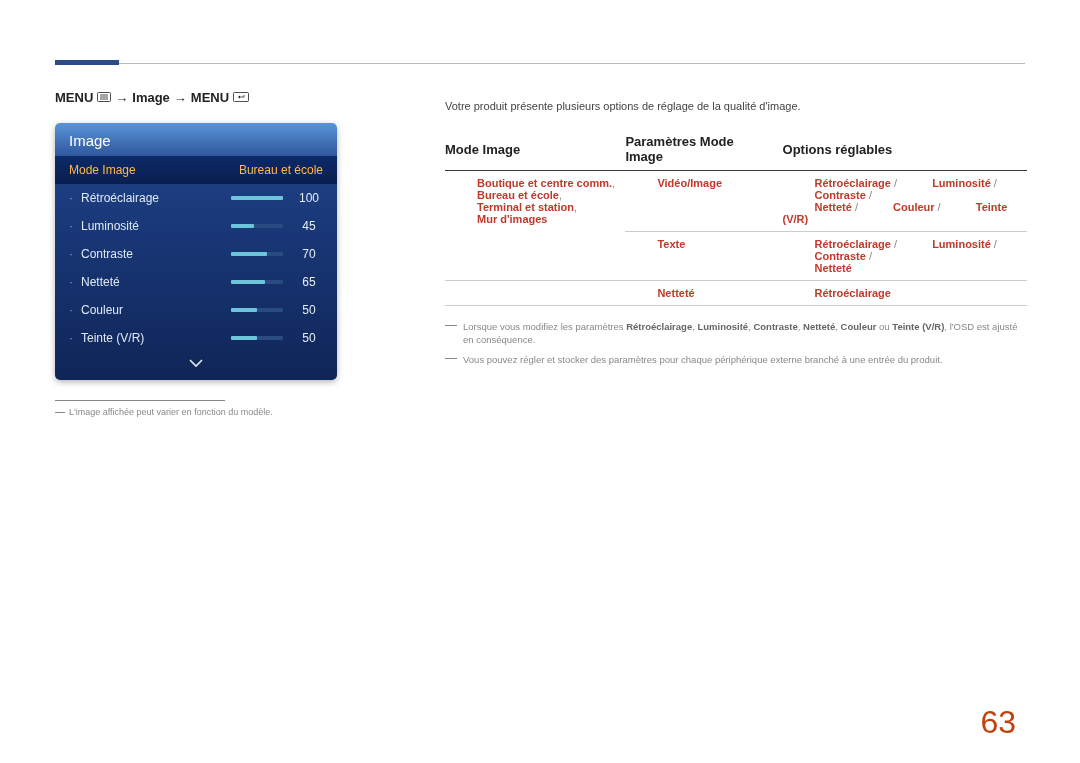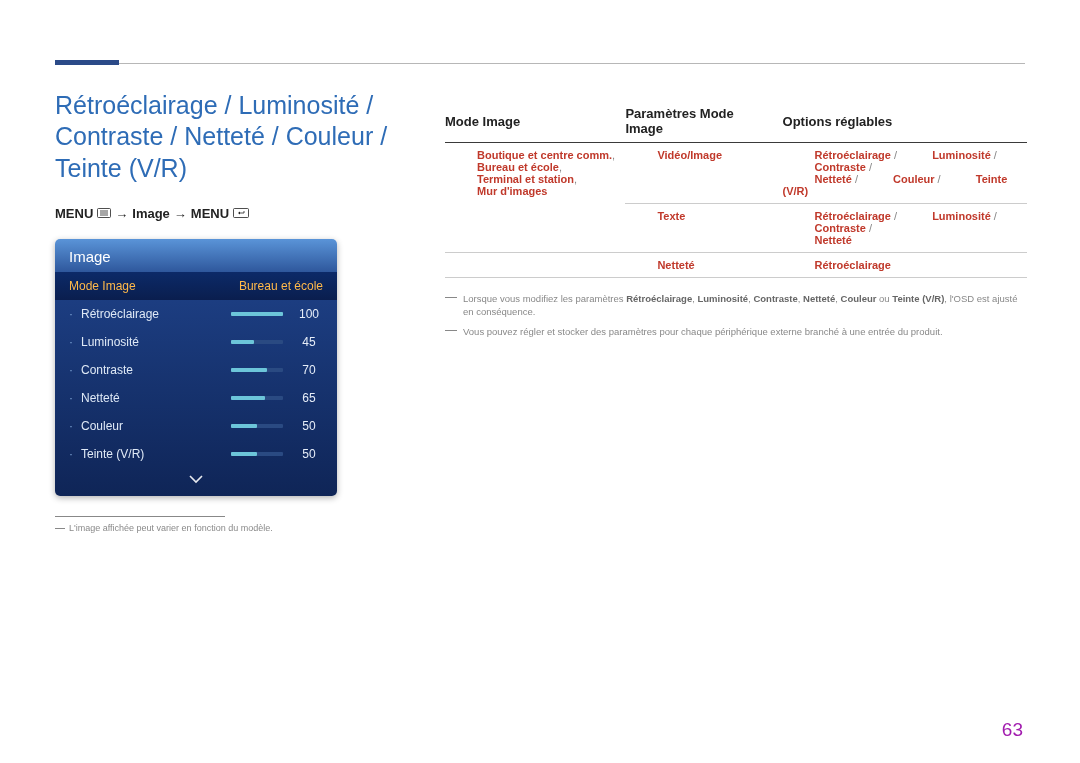--- a/index.html
+++ b/index.html
@@ -24,23 +24,23 @@
       position: absolute;
       left: 0;
       top: -3px;
       width: 64px;
       height: 5px;
       background: #2b4a88;
     }
     .page-num {
       position: absolute;
       bottom: 22px;
-      right: 57px;
-      font-size: 19px;
-      color: #a21caf;
+      right: 64px;
+      font-size: 32px;
+      color: #c2410c;
       font-weight: 300;
     }
     .content {
       position: absolute;
       top: 90px;
       left: 55px;
       right: 55px;
       bottom: 60px;
     }
     .left-col {
@@ -157,21 +157,20 @@
     .note b { color: #666; font-weight: 700; }
   </style>
 </head>
 <body>
 
 <div class="top-rule"></div>
 
 <div class="content">
 
   <div class="left-col">
-    <h1>Rétroéclairage / Luminosité / Contraste / Netteté / Couleur / Teinte (V/R)</h1>
 
     <div class="nav-path">
       <b>MENU</b>
       <span class="menu-icon">
         <svg width="14" height="10" viewBox="0 0 14 10">
             <rect x="0.5" y="0.5" width="13" height="9" rx="1" fill="none" stroke="#222" stroke-width="0.8"></rect>
             <line x1="3" y1="3" x2="11" y2="3" stroke="#222" stroke-width="0.8"></line>
             <line x1="3" y1="5" x2="11" y2="5" stroke="#222" stroke-width="0.8"></line>
             <line x1="3" y1="7" x2="11" y2="7" stroke="#222" stroke-width="0.8"></line>
           </svg>
@@ -240,20 +239,21 @@
       </div>
     </div>
 
     <div class="under-hr"></div>
     <div class="footnote-small">
       <span class="dash"></span><span>L'image affichée peut varier en fonction du modèle.</span>
     </div>
   </div>
 
   <div class="right-col">
+    <div class="intro">Votre produit présente plusieurs options de réglage de la qualité d'image.</div>
 
     <table class="tbl">
       <thead>
         <tr>
           <th style="width:31%">Mode Image</th>
           <th style="width:27%">Paramètres Mode Image</th>
           <th>Options réglables</th>
         </tr>
       </thead>
       <tbody>

